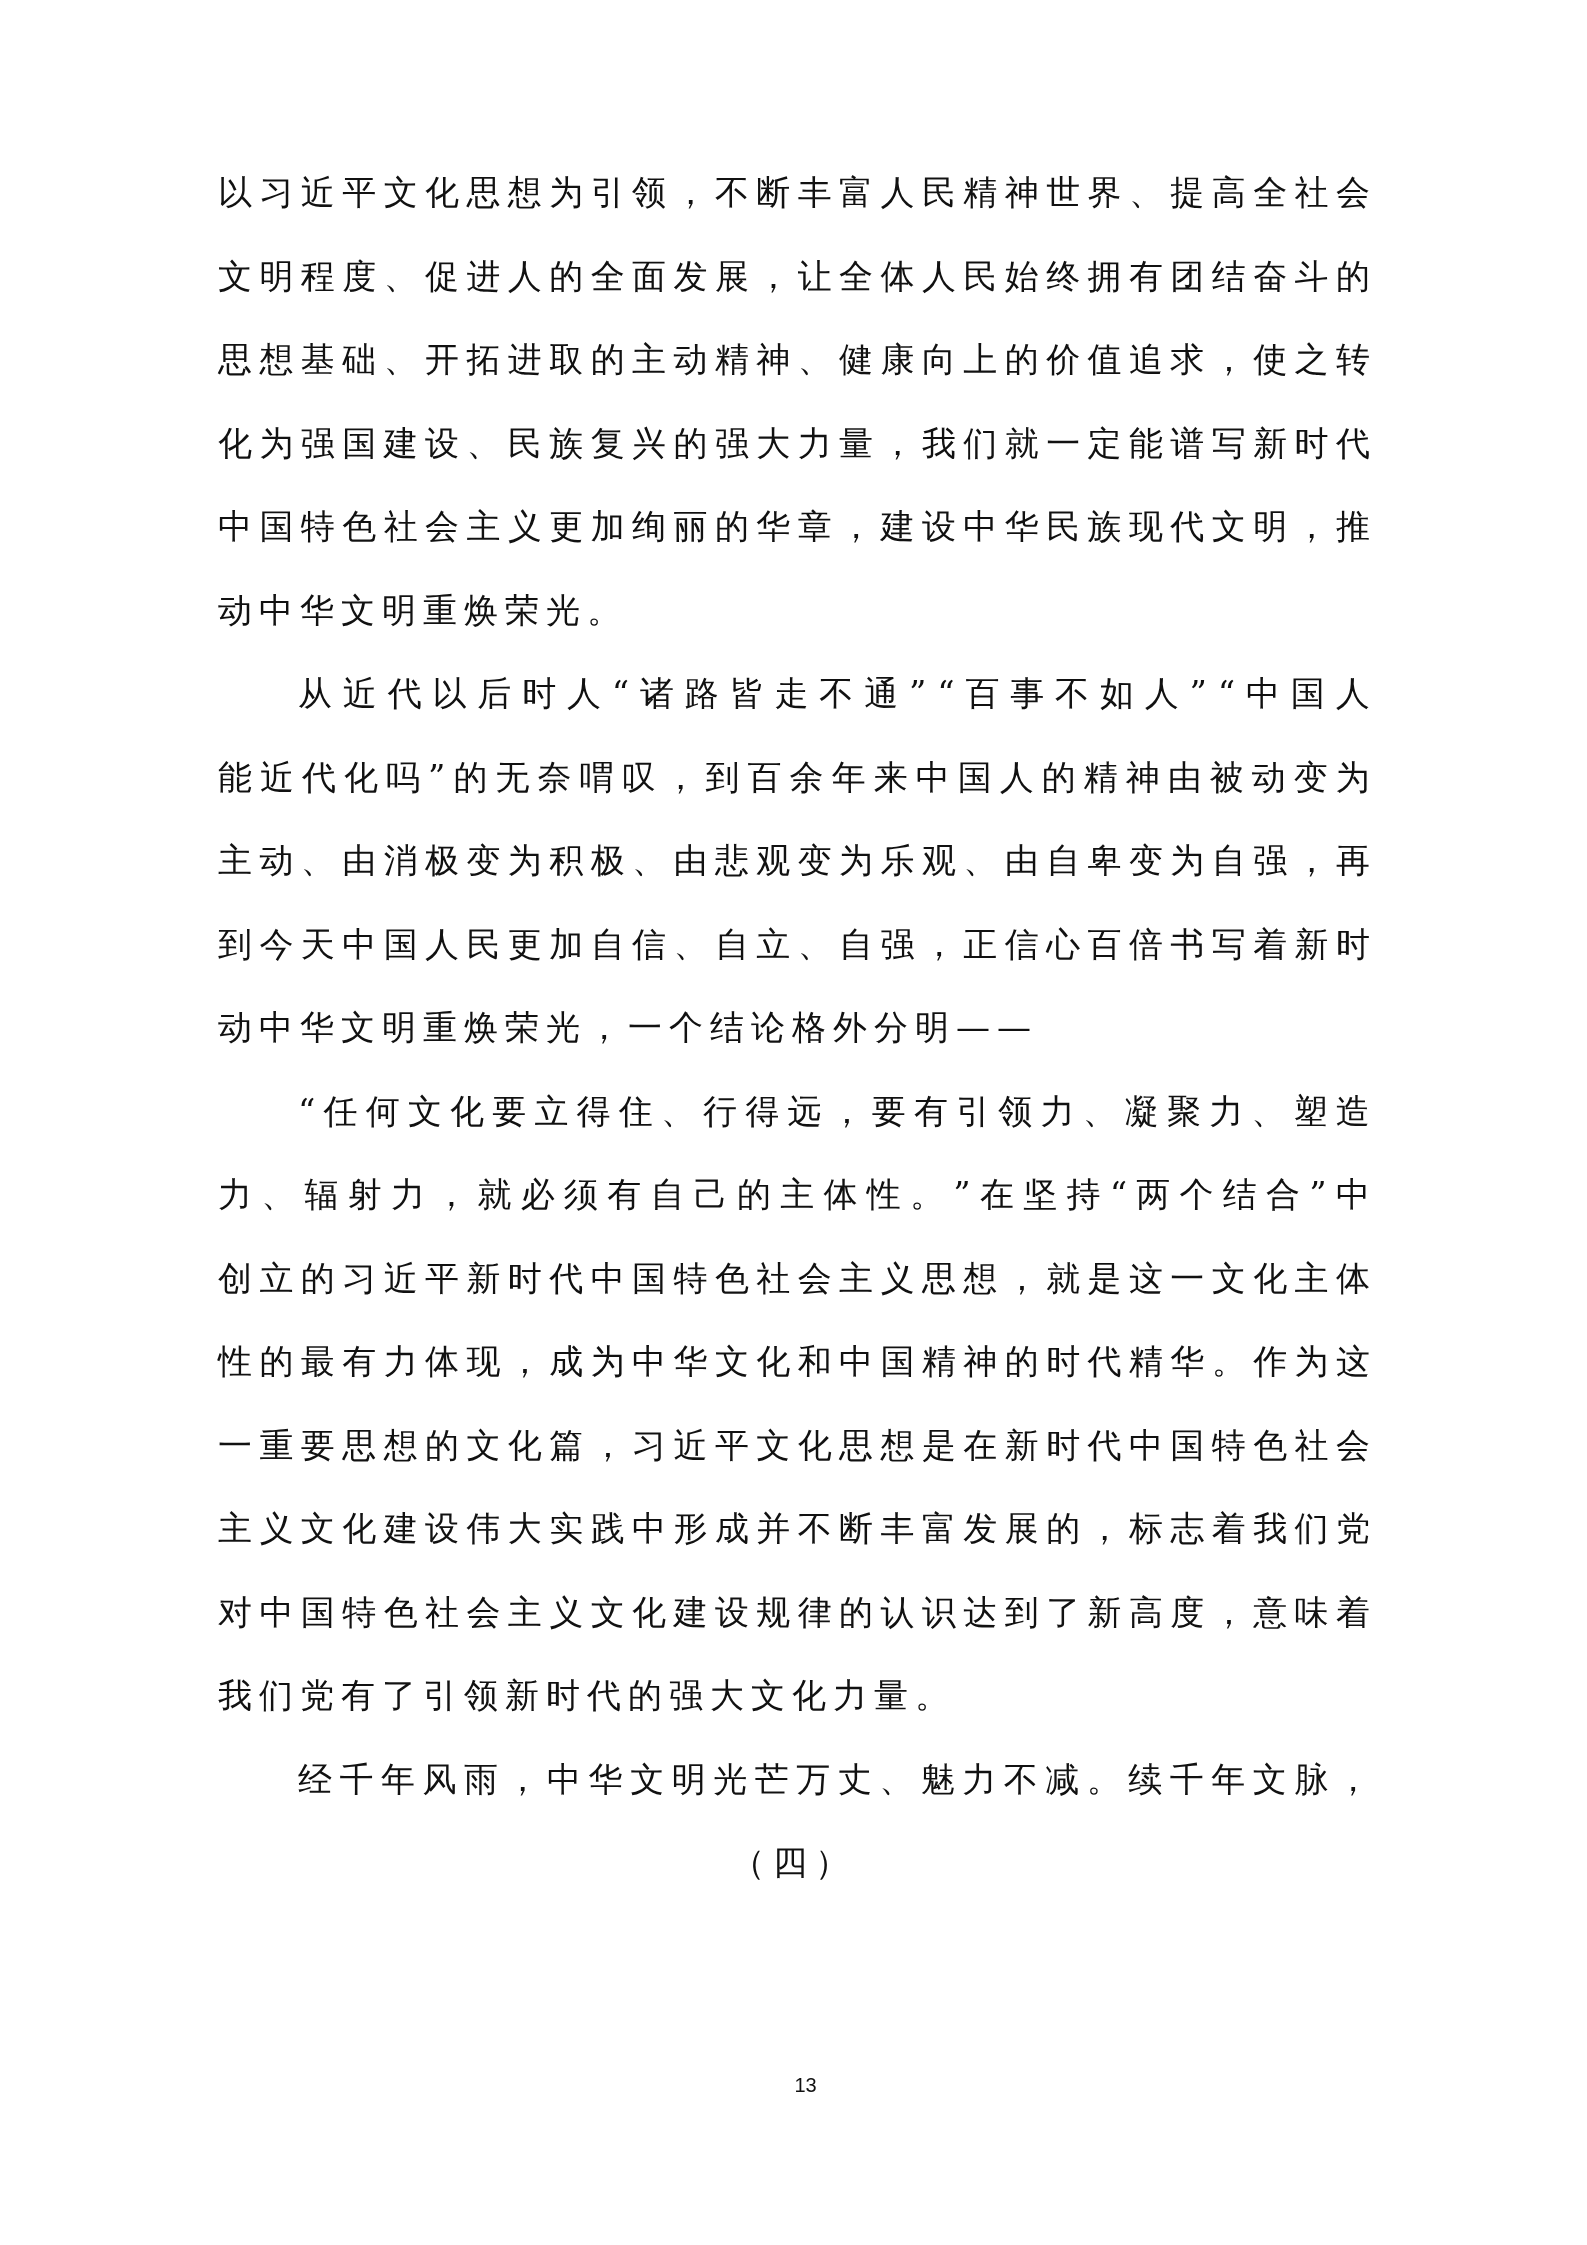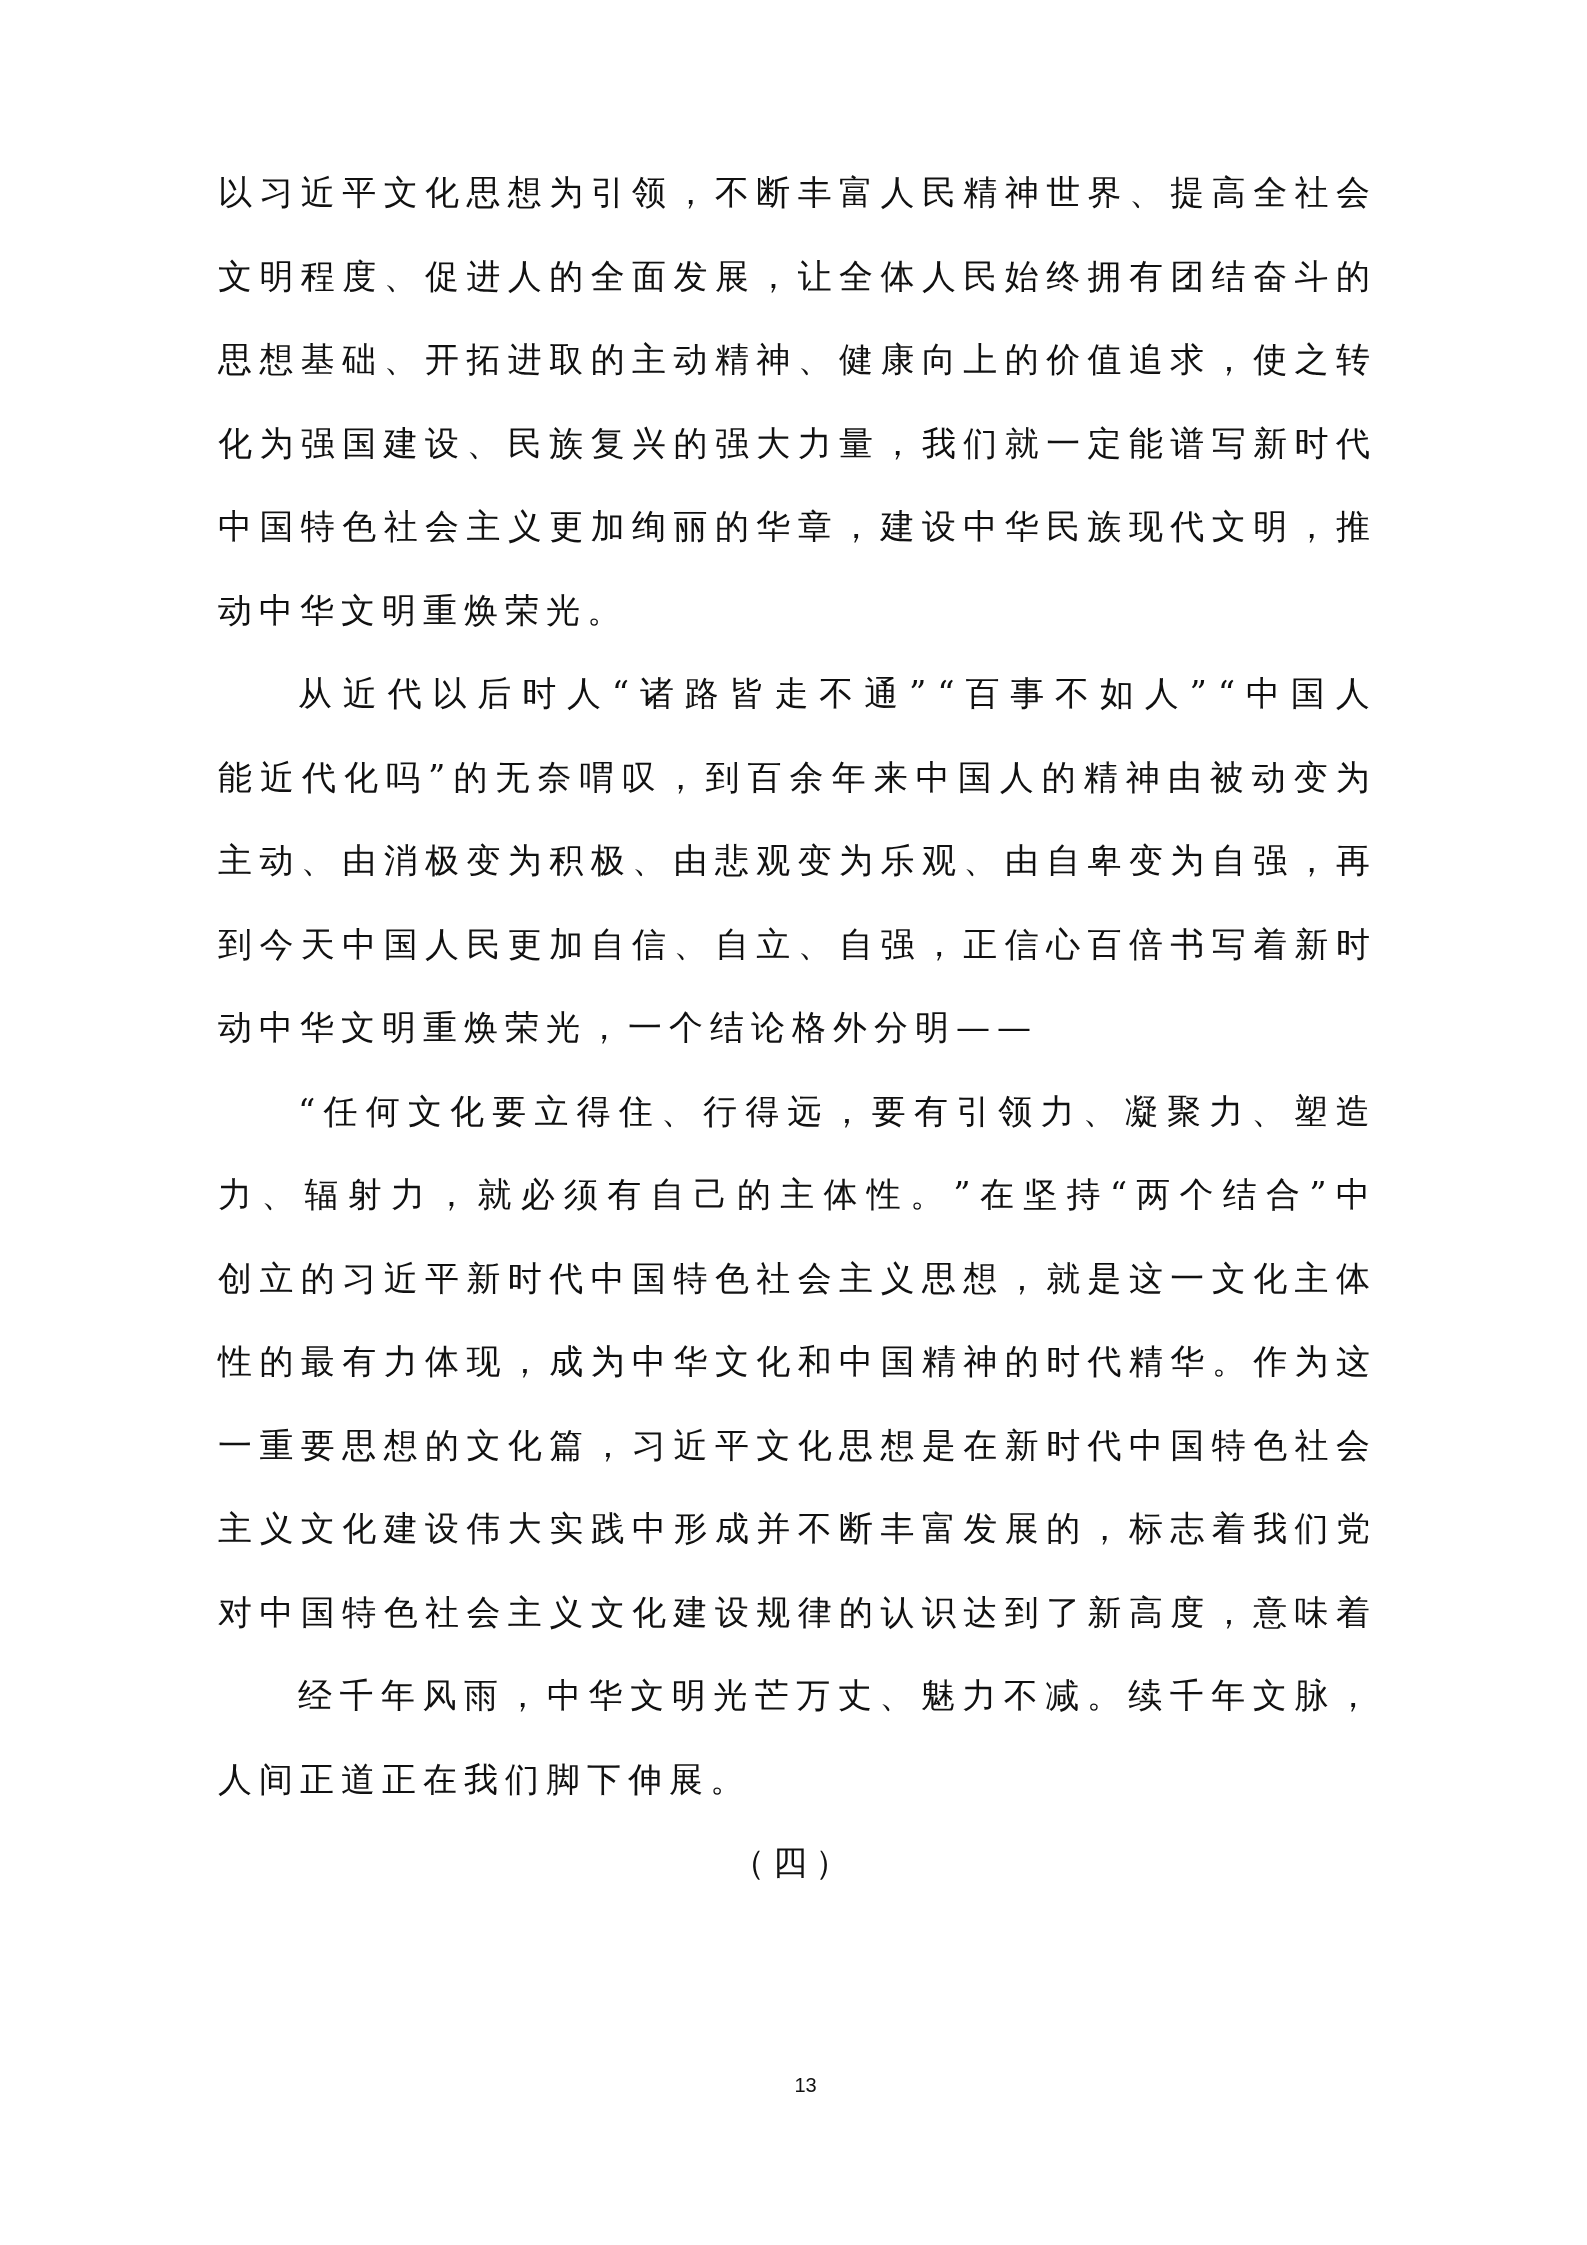--- a/index.html
+++ b/index.html
@@ -550,20 +550,21 @@
           <span>到</span>
           <span>了</span>
           <span>新</span>
           <span>高</span>
           <span>度</span>
           <span>，</span>
           <span>意</span>
           <span>味</span>
           <span>着</span>
         </span>
+      <span class="line last">我们党有了引领新时代的强大文化力量。</span>
     </div>
 
     <div>
       <span class="line indent" style="display: flex; justify-content: space-between;">
           <span>经</span>
           <span>千</span>
           <span>年</span>
           <span>风</span>
           <span>雨</span>
           <span>，</span>
@@ -581,21 +582,20 @@
           <span>不</span>
           <span>减</span>
           <span>。</span>
           <span>续</span>
           <span>千</span>
           <span>年</span>
           <span>文</span>
           <span>脉</span>
           <span>，</span>
         </span>
-      <span class="line last">人间正道正在我们脚下伸展。</span>
     </div>
 
     <div class="line heading">（四）</div>
 
   </div>
 
   <div class="page-number">13</div>
 </div>
 
 </body></html>

